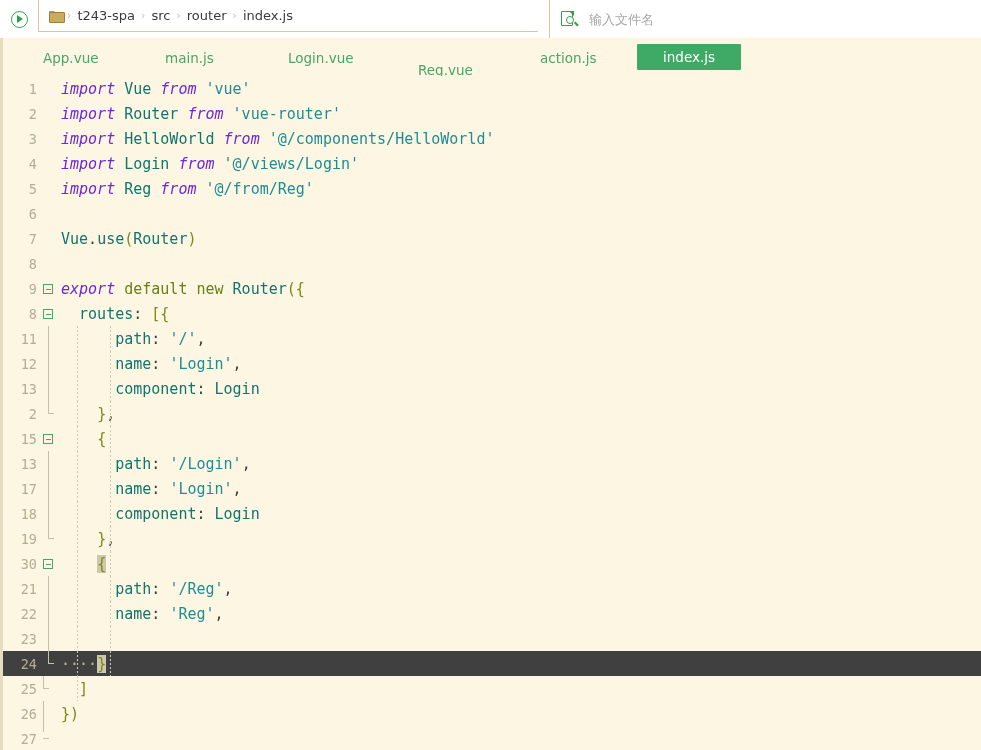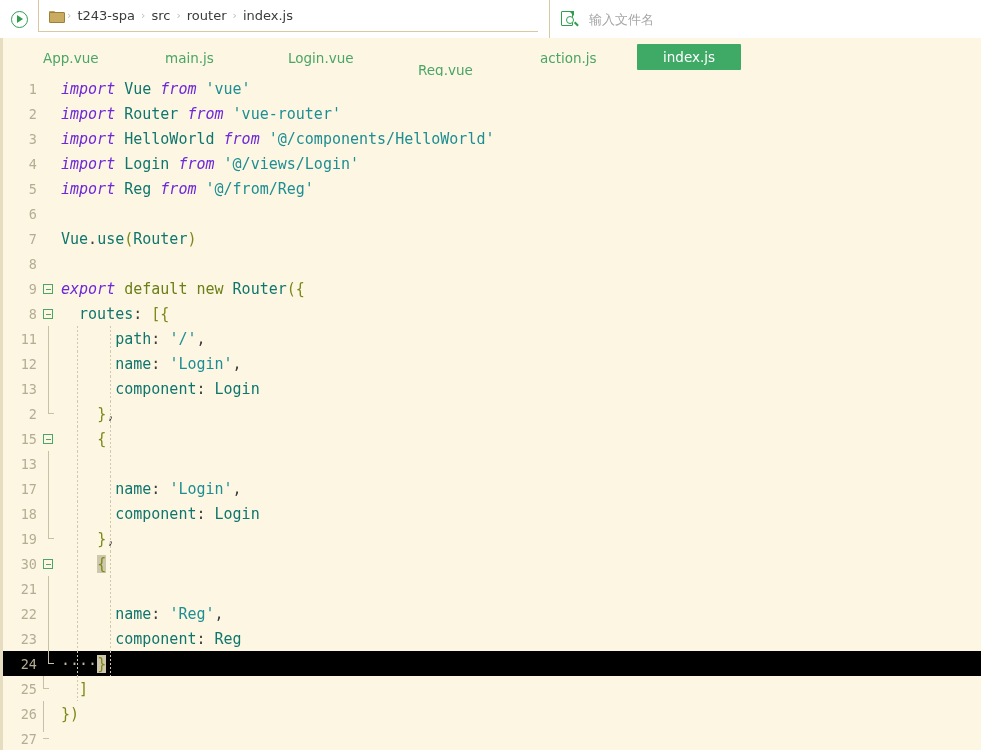--- a/index.html
+++ b/index.html
@@ -175,21 +175,21 @@
     font-family: "DejaVu Sans Mono", "Liberation Mono", monospace;
     font-size: 15px;
   }
   .line {
     position: relative;
     height: 25px;
     display: flex;
     align-items: center;
     white-space: pre;
   }
-  .line.current { background: #000000; }
+  .line.current { background: #404040; }
 
   .gutter {
     flex: 0 0 36px;
     text-align: right;
     padding-right: 2px;
     color: #b5ad93;
     font-size: 13.5px;
     user-select: none;
   }
   .fold {
@@ -308,25 +308,25 @@
     <div class="line"><div class="gutter">6</div><div class="fold"></div><div class="code"><span></span></div></div>
     <div class="line"><div class="gutter">7</div><div class="fold"></div><div class="code"><span><span class="id">Vue</span><span class="punc">.</span><span class="id">use</span><span class="brk">(</span><span class="id">Router</span><span class="brk">)</span></span></div></div>
     <div class="line"><div class="gutter">8</div><div class="fold"></div><div class="code"><span></span></div></div>
     <div class="line"><div class="gutter">9</div><div class="fold"><span class="fold-box"></span></div><div class="code"><span><span class="kw">export</span><span class="punc"> </span><span class="kw2">default</span><span class="punc"> </span><span class="kw2">new</span><span class="punc"> </span><span class="id">Router</span><span class="brk">(</span><span class="brk">{</span></span></div></div>
     <div class="line"><div class="gutter">8</div><div class="fold"><span class="fold-box"></span></div><div class="code"><span><span class="punc">  </span><span class="id">routes</span><span class="punc">: </span><span class="brk">[</span><span class="brk">{</span></span></div></div>
     <div class="line"><div class="gutter">11</div><div class="fold"><span class="fold-line"></span></div><div class="code"><span class="guide" style="left: 20.2px;"></span><span class="guide" style="left: 52.6px;"></span><span><span class="punc">      </span><span class="id">path</span><span class="punc">: </span><span class="str">'/'</span><span class="punc">,</span></span></div></div>
     <div class="line"><div class="gutter">12</div><div class="fold"><span class="fold-line"></span></div><div class="code"><span class="guide" style="left: 20.2px;"></span><span class="guide" style="left: 52.6px;"></span><span><span class="punc">      </span><span class="id">name</span><span class="punc">: </span><span class="str">'Login'</span><span class="punc">,</span></span></div></div>
     <div class="line"><div class="gutter">13</div><div class="fold"><span class="fold-line"></span></div><div class="code"><span class="guide" style="left: 20.2px;"></span><span class="guide" style="left: 52.6px;"></span><span><span class="punc">      </span><span class="id">component</span><span class="punc">: </span><span class="id">Login</span></span></div></div>
     <div class="line"><div class="gutter">2</div><div class="fold"><span class="fold-end"></span></div><div class="code"><span class="guide" style="left: 20.2px;"></span><span class="guide" style="left: 52.6px;"></span><span><span class="punc">    </span><span class="brk">}</span><span class="punc">,</span></span></div></div>
     <div class="line"><div class="gutter">15</div><div class="fold"><span class="fold-box"></span></div><div class="code"><span class="guide" style="left: 20.2px;"></span><span class="guide" style="left: 52.6px;"></span><span><span class="punc">    </span><span class="brk">{</span></span></div></div>
-    <div class="line"><div class="gutter">13</div><div class="fold"><span class="fold-line"></span></div><div class="code"><span class="guide" style="left: 20.2px;"></span><span class="guide" style="left: 52.6px;"></span></div></div>
+    <div class="line"><div class="gutter">13</div><div class="fold"><span class="fold-line"></span></div><div class="code"><span class="guide" style="left: 20.2px;"></span><span class="guide" style="left: 52.6px;"></span><span><span class="punc">      </span><span class="id">path</span><span class="punc">: </span><span class="str">'/Login'</span><span class="punc">,</span></span></div></div>
     <div class="line"><div class="gutter">17</div><div class="fold"><span class="fold-line"></span></div><div class="code"><span class="guide" style="left: 20.2px;"></span><span class="guide" style="left: 52.6px;"></span><span><span class="punc">      </span><span class="id">name</span><span class="punc">: </span><span class="str">'Login'</span><span class="punc">,</span></span></div></div>
     <div class="line"><div class="gutter">18</div><div class="fold"><span class="fold-line"></span></div><div class="code"><span class="guide" style="left: 20.2px;"></span><span class="guide" style="left: 52.6px;"></span><span><span class="punc">      </span><span class="id">component</span><span class="punc">: </span><span class="id">Login</span></span></div></div>
     <div class="line"><div class="gutter">19</div><div class="fold"><span class="fold-end"></span></div><div class="code"><span class="guide" style="left: 20.2px;"></span><span class="guide" style="left: 52.6px;"></span><span><span class="punc">    </span><span class="brk">}</span><span class="punc">,</span></span></div></div>
     <div class="line"><div class="gutter">30</div><div class="fold"><span class="fold-box"></span></div><div class="code"><span class="guide" style="left: 20.2px;"></span><span class="guide" style="left: 52.6px;"></span><span><span class="punc">    </span><span class="brk brkmatch">{</span></span></div></div>
-    <div class="line"><div class="gutter">21</div><div class="fold"><span class="fold-line"></span></div><div class="code"><span class="guide" style="left: 20.2px;"></span><span class="guide" style="left: 52.6px;"></span></div></div>
+    <div class="line"><div class="gutter">21</div><div class="fold"><span class="fold-line"></span></div><div class="code"><span class="guide" style="left: 20.2px;"></span><span class="guide" style="left: 52.6px;"></span><span><span class="punc">      </span><span class="id">path</span><span class="punc">: </span><span class="str">'/Reg'</span><span class="punc">,</span></span></div></div>
     <div class="line"><div class="gutter">22</div><div class="fold"><span class="fold-line"></span></div><div class="code"><span class="guide" style="left: 20.2px;"></span><span class="guide" style="left: 52.6px;"></span><span><span class="punc">      </span><span class="id">name</span><span class="punc">: </span><span class="str">'Reg'</span><span class="punc">,</span></span></div></div>
-    <div class="line"><div class="gutter">23</div><div class="fold"><span class="fold-line"></span></div><div class="code"><span class="guide" style="left: 20.2px;"></span><span class="guide" style="left: 52.6px;"></span><span><span class="punc">      </span><span class="id">component</span><span class="punc">: </span><span class="id">Reg</span></span></div></div>
+    <div class="line"><div class="gutter">23</div><div class="fold"><span class="fold-line"></span></div><div class="code"><span class="guide" style="left: 20.2px;"></span><span class="guide" style="left: 52.6px;"></span></div></div>
     <div class="line current"><div class="gutter">24</div><div class="fold"><span class="fold-end"></span></div><div class="code"><span class="guide" style="left: 20.2px;"></span><span class="guide" style="left: 52.6px;"></span><span><span class="ws-dot">····</span><span class="brk brkmatch">}</span></span></div></div>
     <div class="line"><div class="gutter">25</div><div class="fold"><span class="fold-end" style="left: 4px;"></span></div><div class="code"><span class="guide" style="left: 20.2px;"></span><span><span class="punc">  </span><span class="brk">]</span></span></div></div>
     <div class="line"><div class="gutter">26</div><div class="fold"><span class="fold-line" style="left: 4px;"></span></div><div class="code"><span><span class="brk">}</span><span class="brk">)</span></span></div></div>
     <div class="line"><div class="gutter">27</div><div class="fold"><span class="fold-end" style="left: 4px; height: 6px;"></span></div><div class="code"><span></span></div></div>
   </div>
 
 </body></html>

